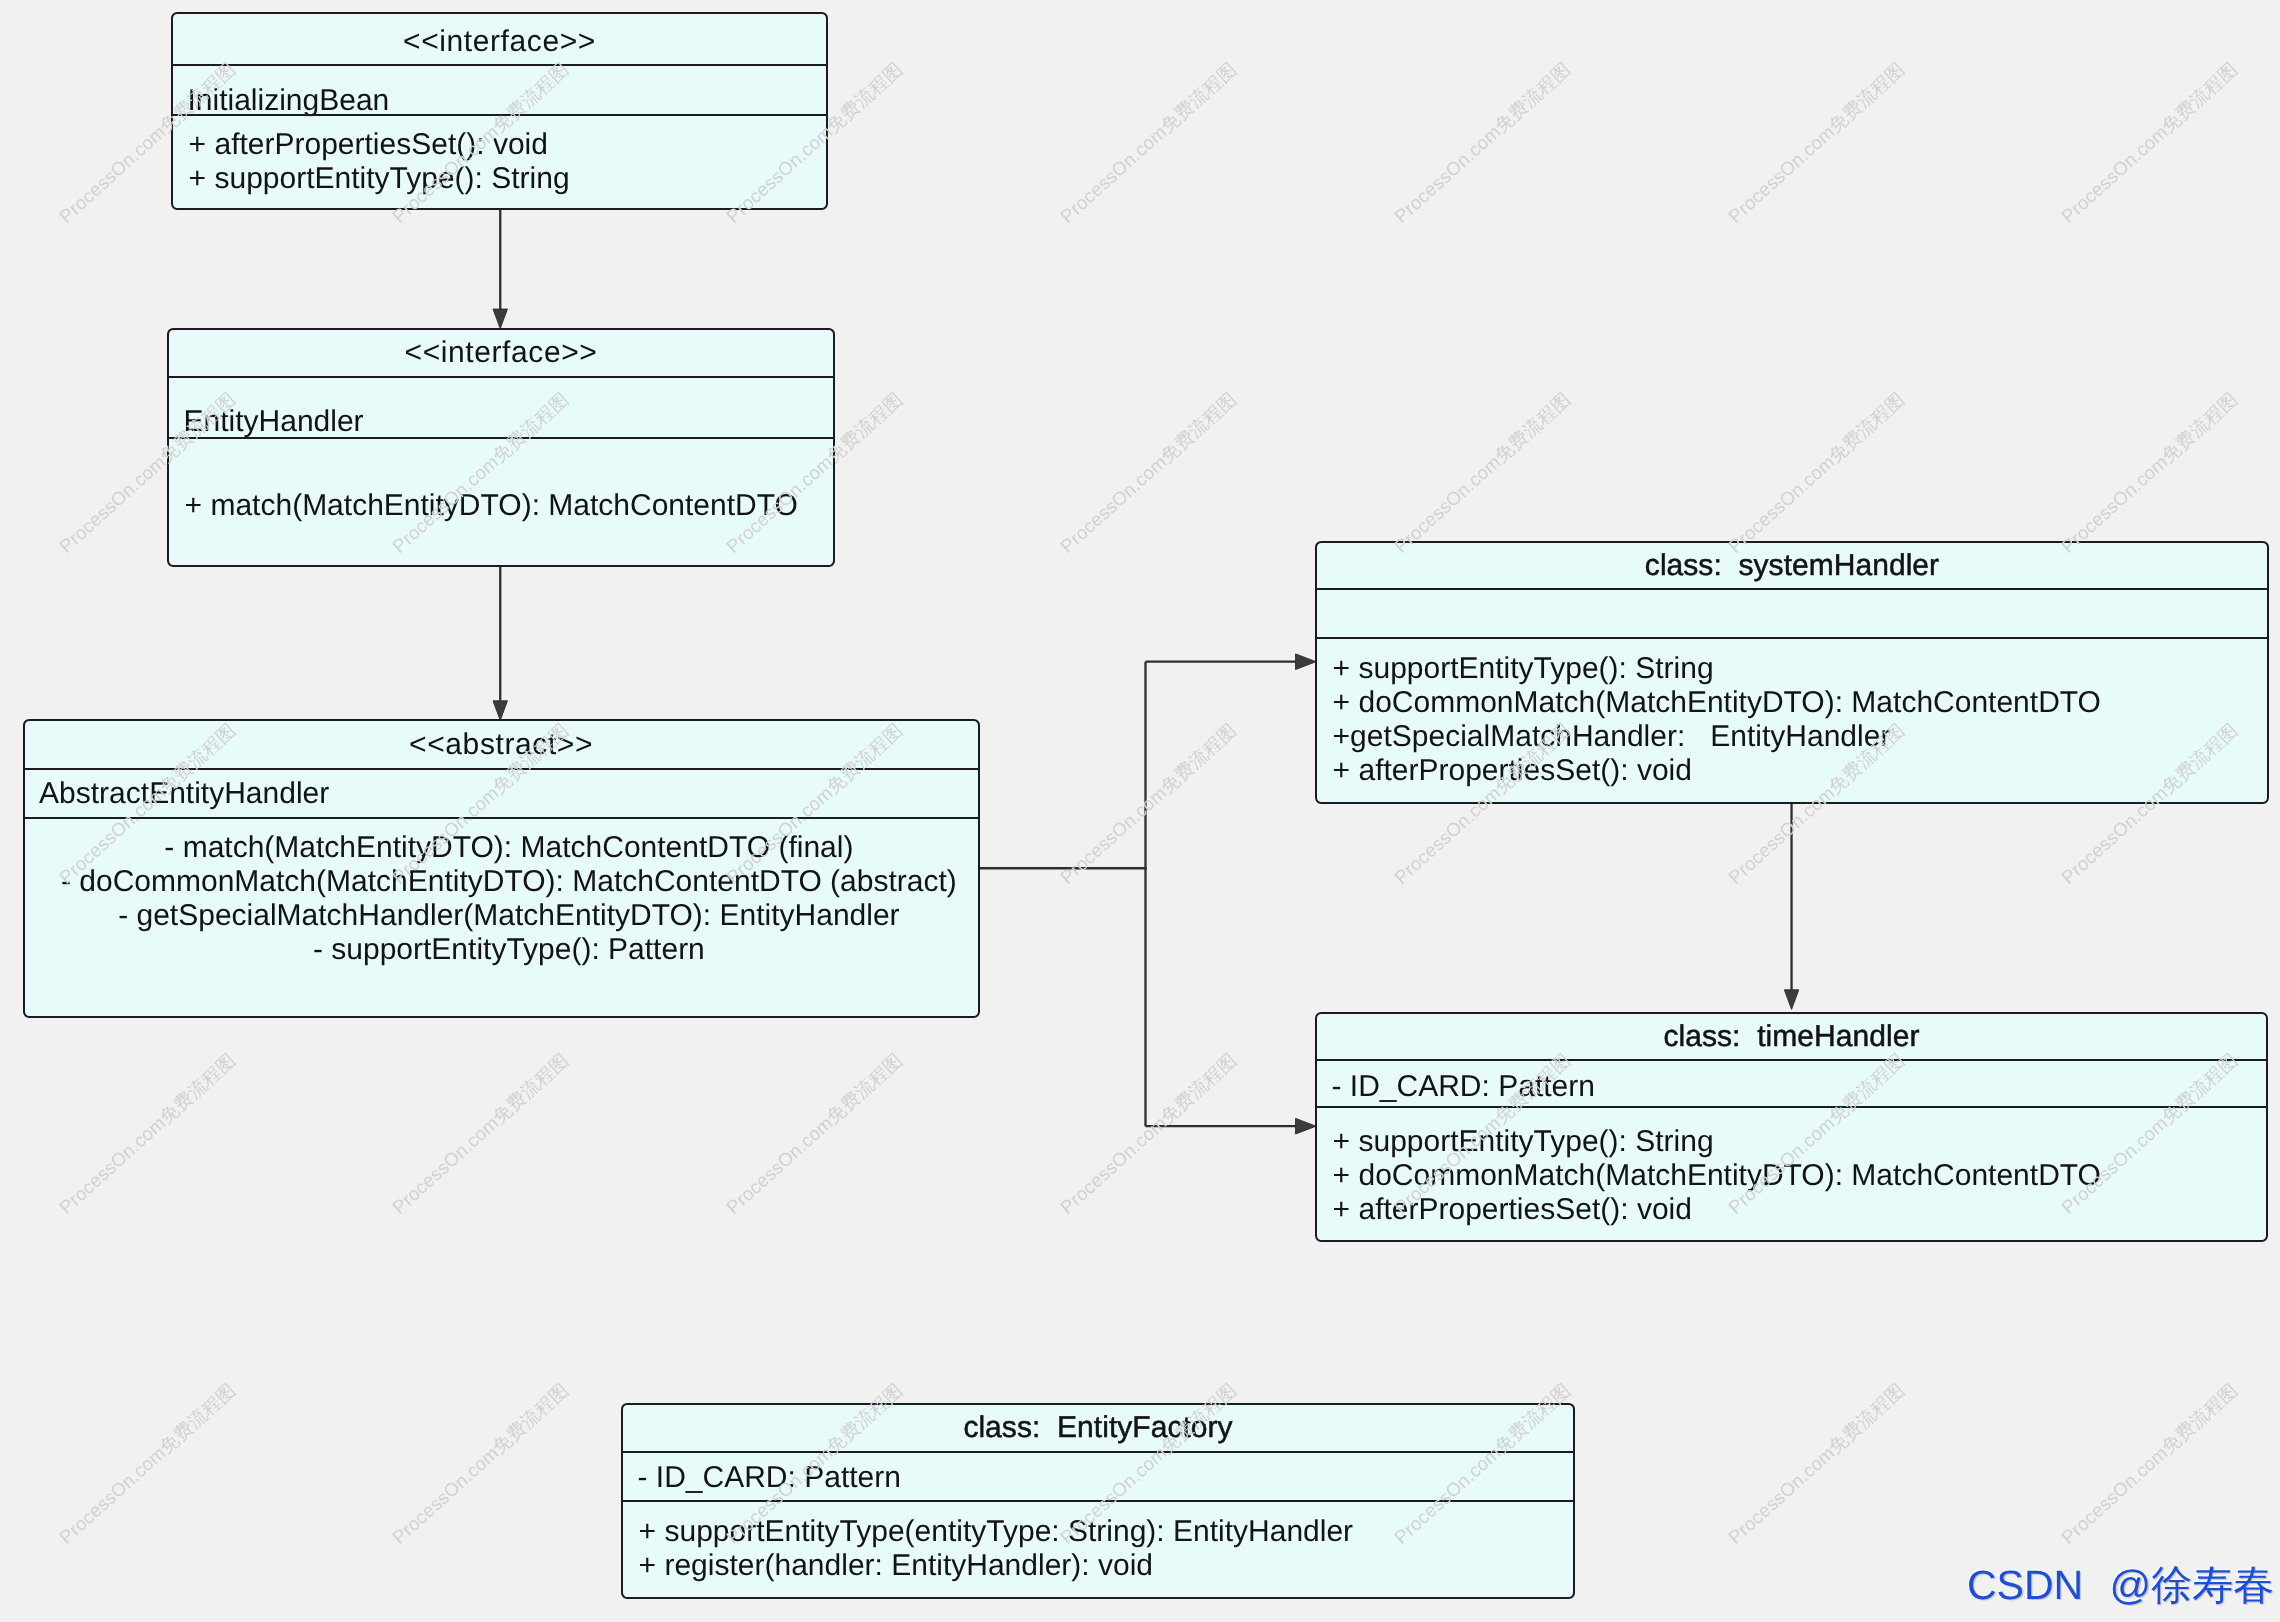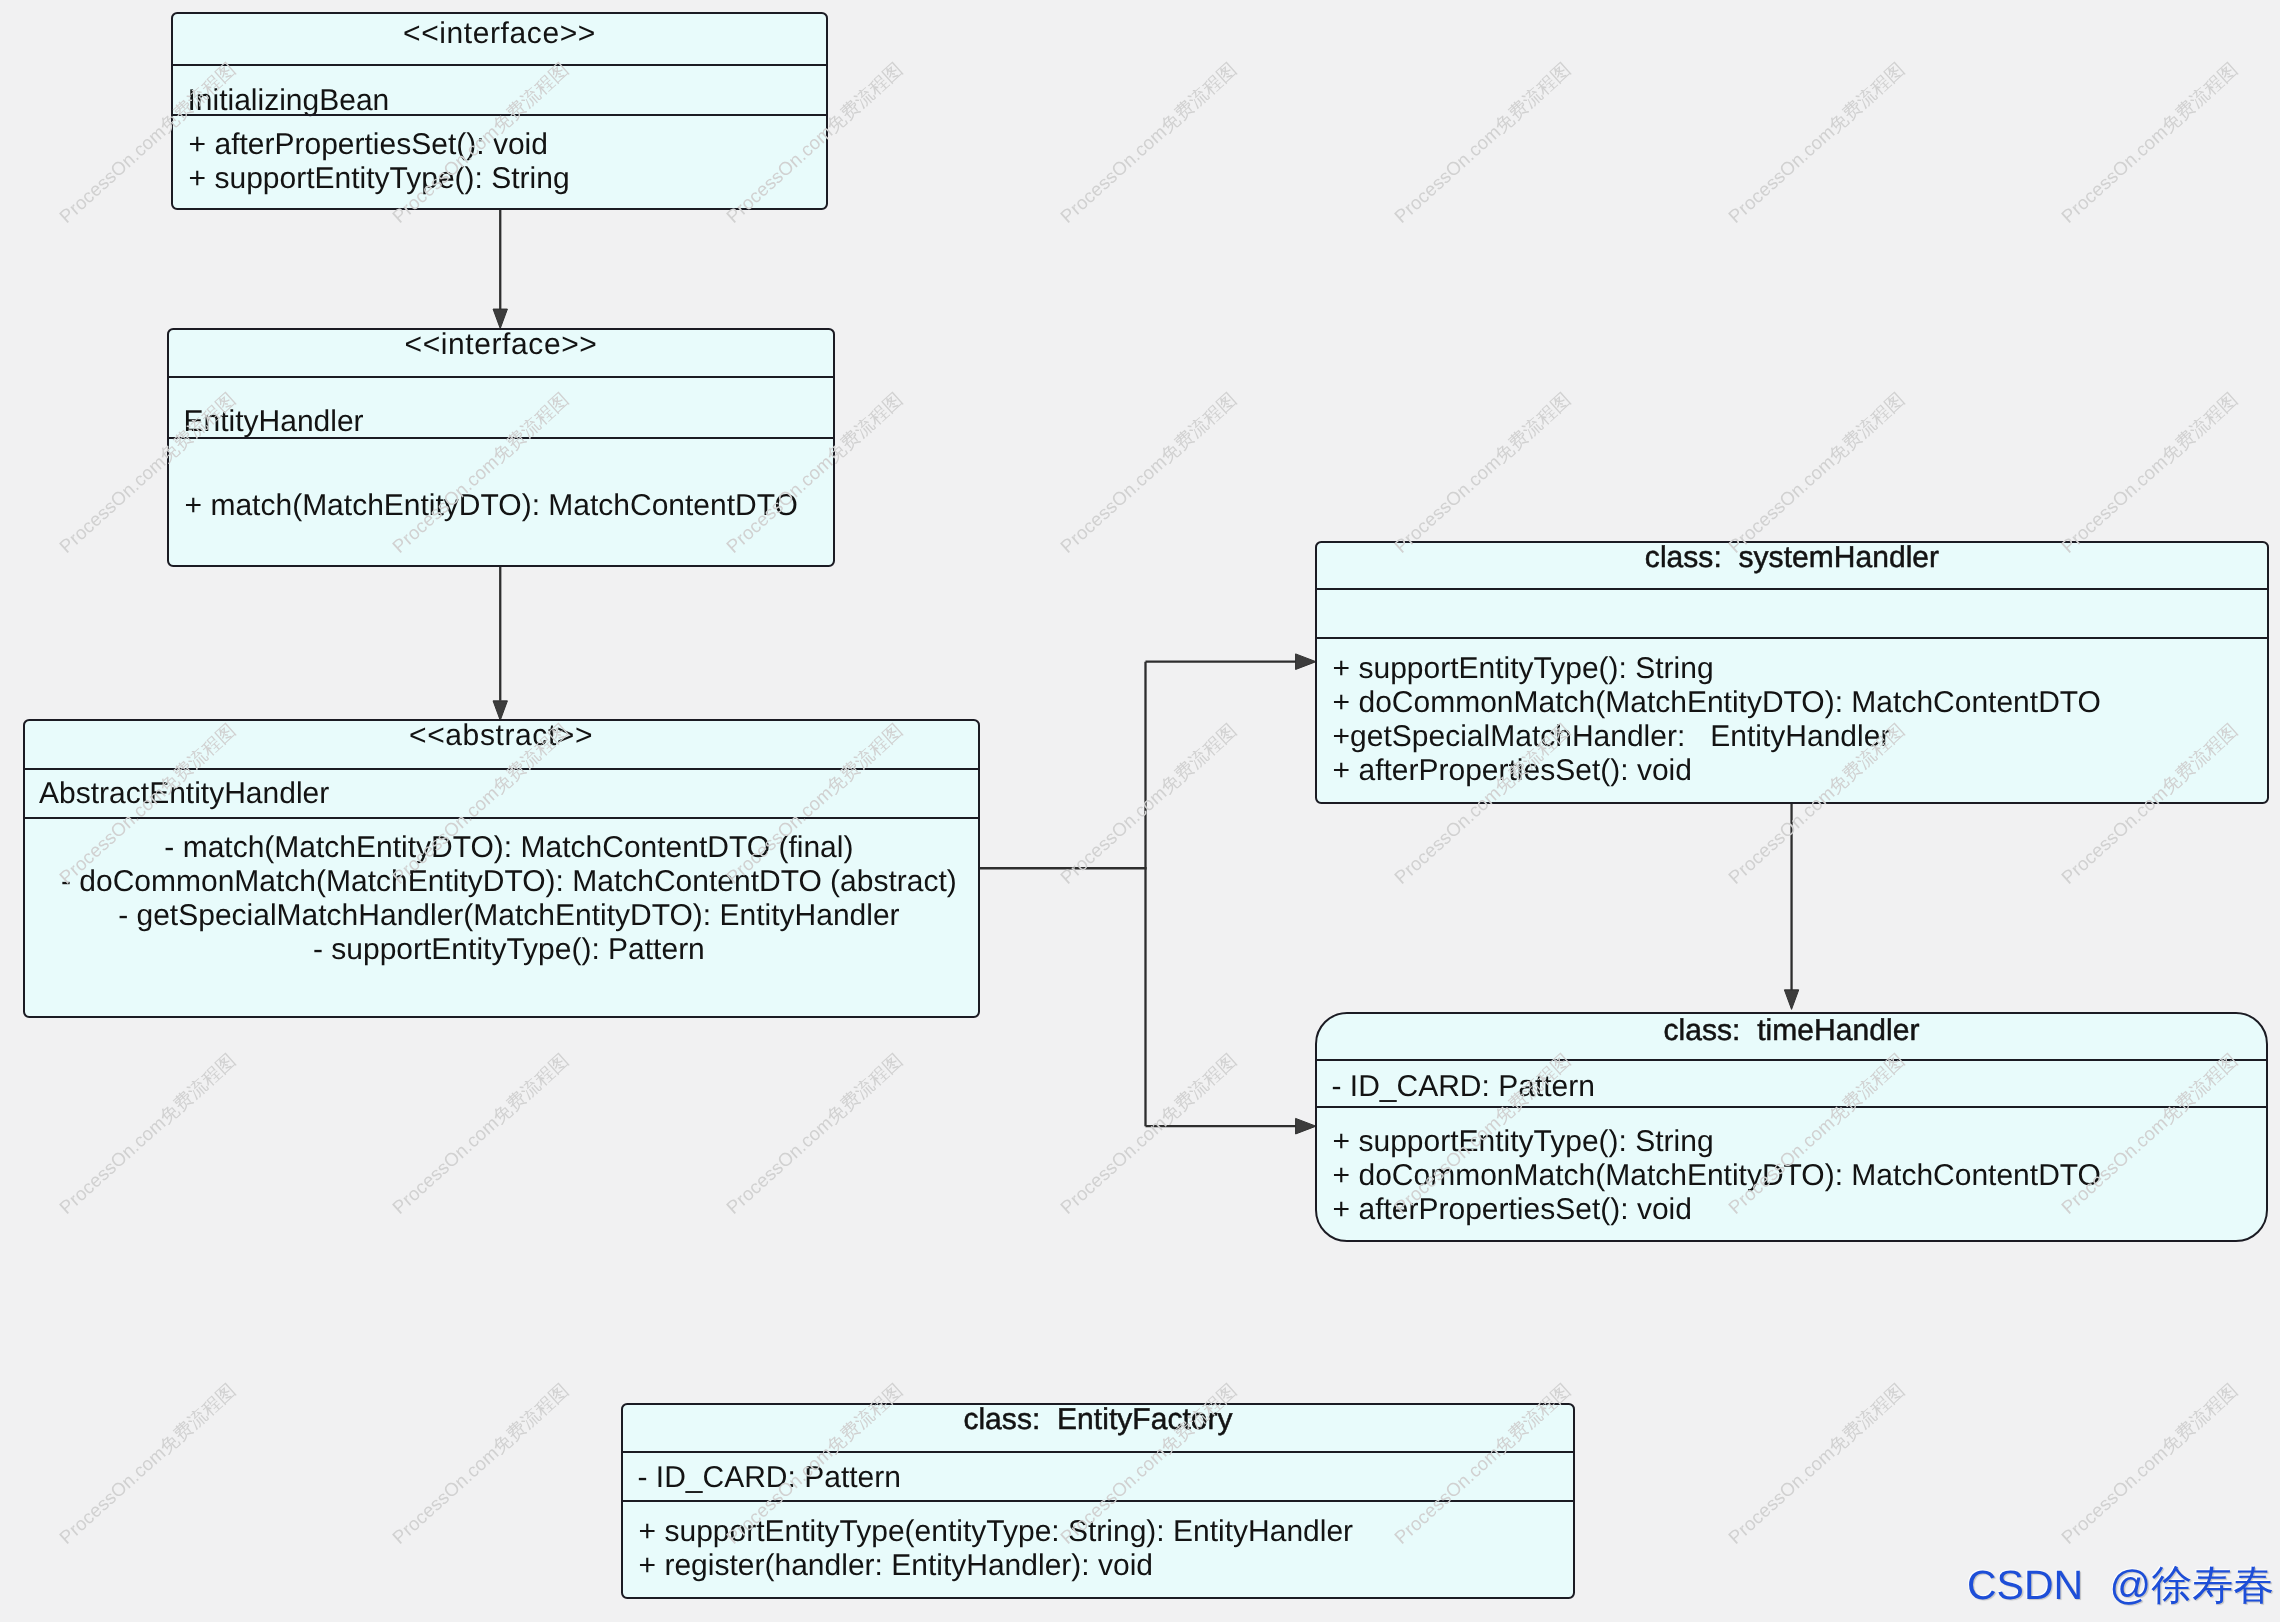--- a/index.html
+++ b/index.html
@@ -34,21 +34,21 @@
     position:absolute;
     box-sizing:border-box;
     background:#e8fbfb;
     border:2.7px solid #1b1b23;
     border-radius:6.2px;
     z-index:3;
     overflow:hidden;
   }
   .sec{box-sizing:border-box;position:relative;}
   .sec.divider{border-top:2.7px solid #1b1b23;}
-  .hdr{display:flex;justify-content:center;}
+  .hdr{display:flex;align-items:center;justify-content:center;}
   .hdr span{font-size:30px;color:#131313;line-height:1;letter-spacing:0.6px;white-space:pre;}
   .hdr.cls span{font-weight:400;letter-spacing:0.04px;-webkit-text-stroke:0.5px #131313;}
   .nm{display:flex;align-items:center;padding-left:14.5px;}
   .nm span{font-size:30px;color:#131313;line-height:1;}
   .mths{padding-left:15.6px;}
   .mth{font-size:30px;color:#131313;white-space:pre;line-height:34px;}
 
   svg.conn{position:absolute;left:0;top:0;width:2280px;height:1623px;overflow:visible;pointer-events:none;z-index:2;}
 
   
@@ -179,21 +179,21 @@
       <span></span>
     </div>
     <div class="sec divider mths" style="height:163px;padding-top:13px;">
       <div class="mth">+ supportEntityType(): String</div>
       <div class="mth">+ doCommonMatch(MatchEntityDTO): MatchContentDTO</div>
       <div class="mth">+getSpecialMatchHandler:   EntityHandler</div>
       <div class="mth">+ afterPropertiesSet(): void</div>
     </div>
   </div>
 
-  <div class="uml" style="left:1315px;top:1012px;width:953px;height:230px;border-radius:32px;">
+  <div class="uml" style="left:1315px;top:1012px;width:953px;height:230px;">
     <div class="sec hdr cls" style="height:45px;padding-top:1.8px;">
       <span>class:  timeHandler</span>
     </div>
     <div class="sec divider nm" style="height:47px;padding-top:7px;">
       <span>- ID_CARD: Pattern</span>
     </div>
     <div class="sec divider mths" style="height:132px;padding-top:17px;">
       <div class="mth">+ supportEntityType(): String</div>
       <div class="mth">+ doCommonMatch(MatchEntityDTO): MatchContentDTO</div>
       <div class="mth">+ afterPropertiesSet(): void</div>

